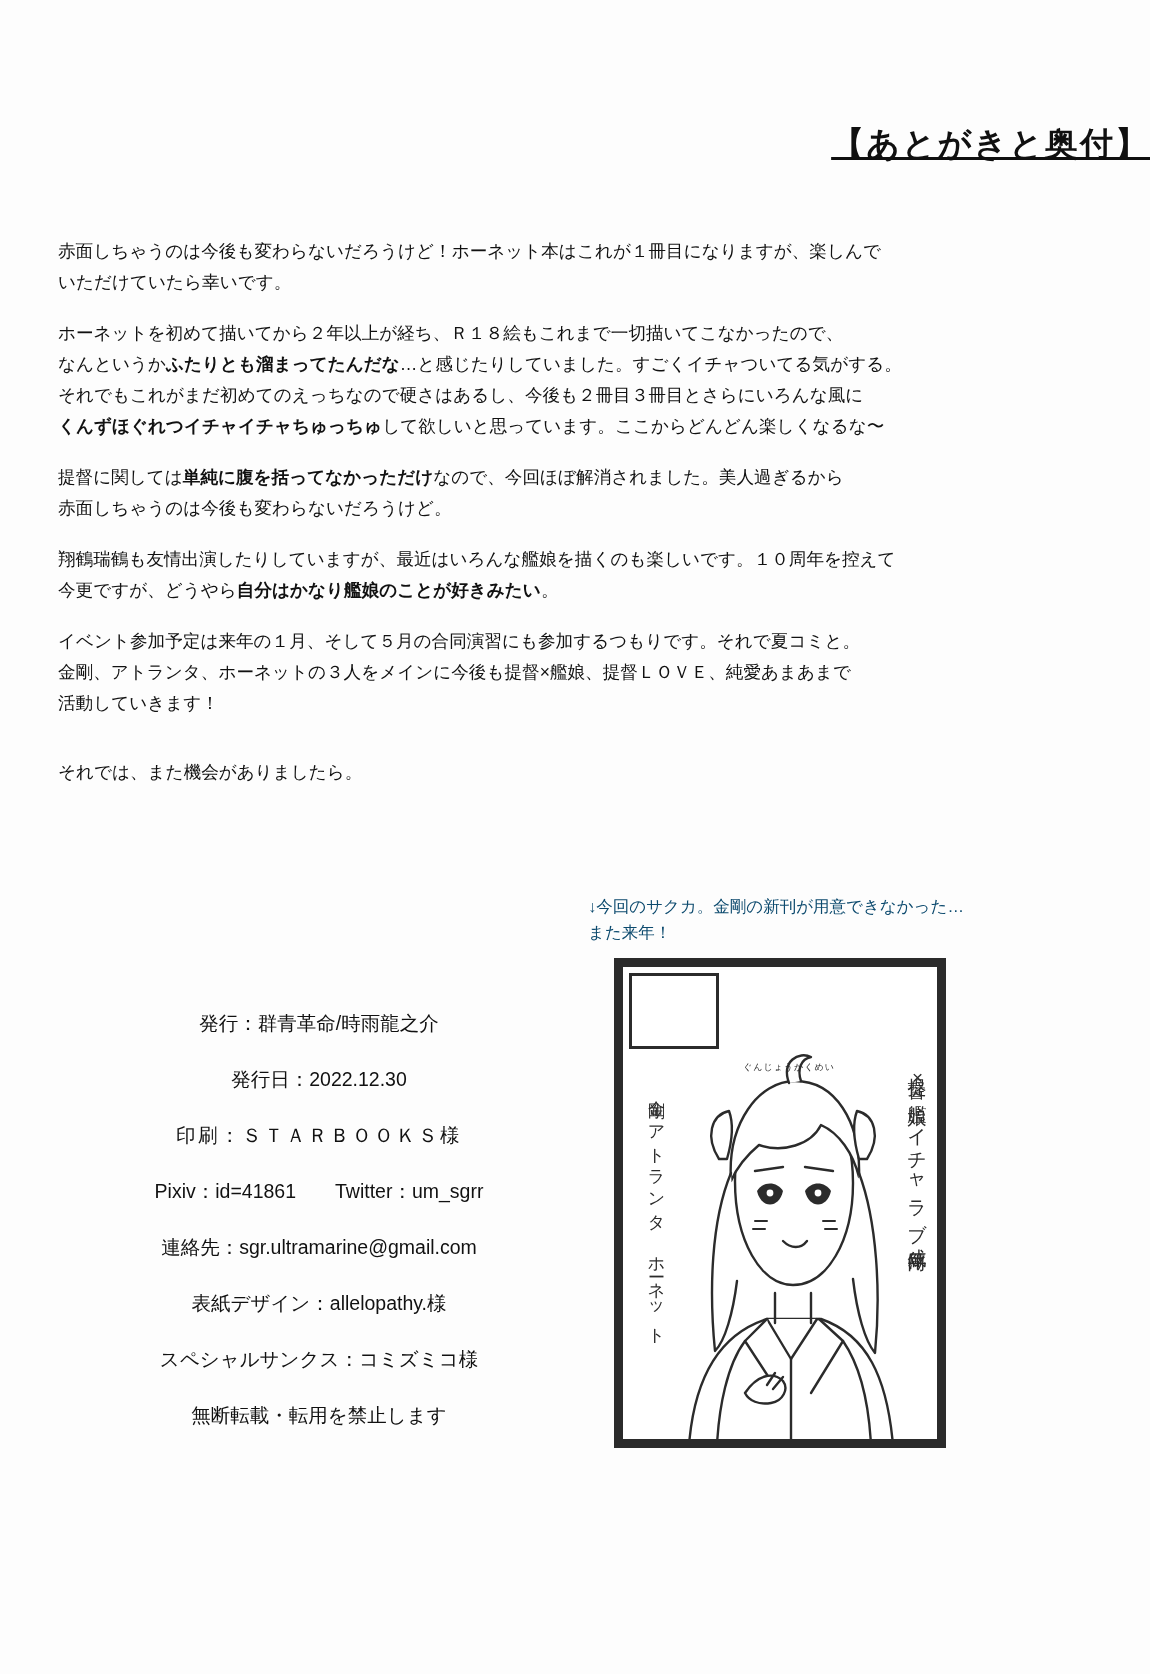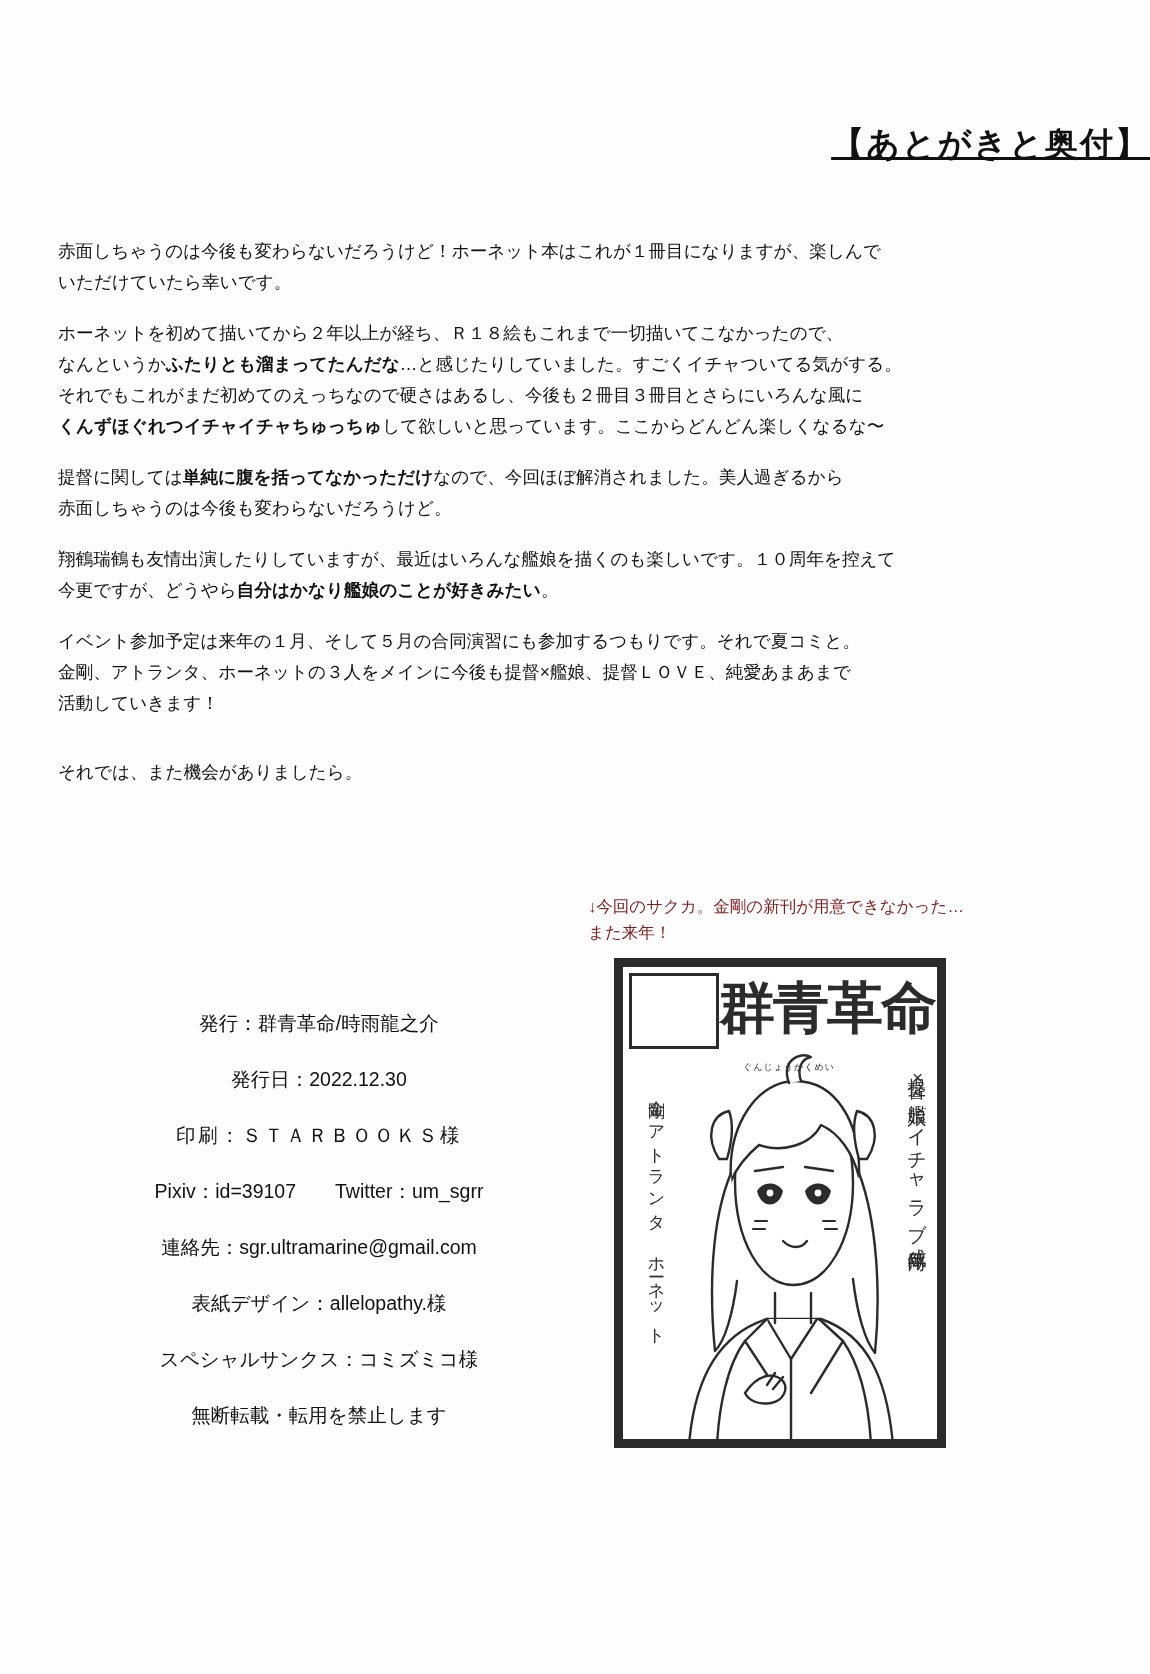--- a/index.html
+++ b/index.html
@@ -50,21 +50,21 @@
   .para .b { font-weight: bold; }
   .gap-para { margin-top: 38px; }
 
   .caption {
     position: absolute;
     left: 588px;
     top: 893px;
     width: 470px;
     font-size: 16.5px;
     line-height: 26px;
-    color: #7f1d1d;
+    color: #0c4a6e;
   }
 
   .colophon {
     position: absolute;
     left: 84px;
     top: 995px;
     width: 470px;
     font-size: 19.5px;
     line-height: 56px;
     color: #111111;
@@ -184,21 +184,21 @@
 
   <div class="caption">
     <div>↓今回のサクカ。金剛の新刊が用意できなかった…</div>
     <div>また来年！</div>
   </div>
 
   <div class="colophon">
     <div>発行：群青革命/時雨龍之介</div>
     <div>発行日：2022.12.30</div>
     <div class="sp">印刷：ＳＴＡＲＢＯＯＫＳ様</div>
-    <div>Pixiv：id=39107　　Twitter：um_sgrr</div>
+    <div>Pixiv：id=41861　　Twitter：um_sgrr</div>
     <div>連絡先：sgr.ultramarine@gmail.com</div>
     <div>表紙デザイン：allelopathy.様</div>
     <div>スペシャルサンクス：コミズミコ様</div>
     <div>無断転載・転用を禁止します</div>
   </div>
 
   <div class="cover">
     <div class="cover-inner">
 
       <div class="fig">
@@ -244,20 +244,19 @@
             <path d="M112 200 C120 208 130 208 136 200"></path>
 
             <path d="M74 352 C86 334 102 330 112 340 C118 348 112 360 100 362 C88 364 78 360 74 352 Z" fill="#ffffff"></path>
             <path d="M96 344 L104 332"></path>
             <path d="M102 348 L112 336"></path>
           </g>
         </svg>
       </div>
 
       <div class="cover-whitebox"></div>
-      <div class="cover-logo">群青革命</div>
       <div class="cover-logo-sub">ぐんじょうかくめい</div>
       <div class="cover-left-text">金剛　アトランタ　ホーネット</div>
       <div class="cover-right-text">提督×艦娘　イチャラブ成年向け</div>
     </div>
   </div>
 
 </div>
 
 </body></html>

